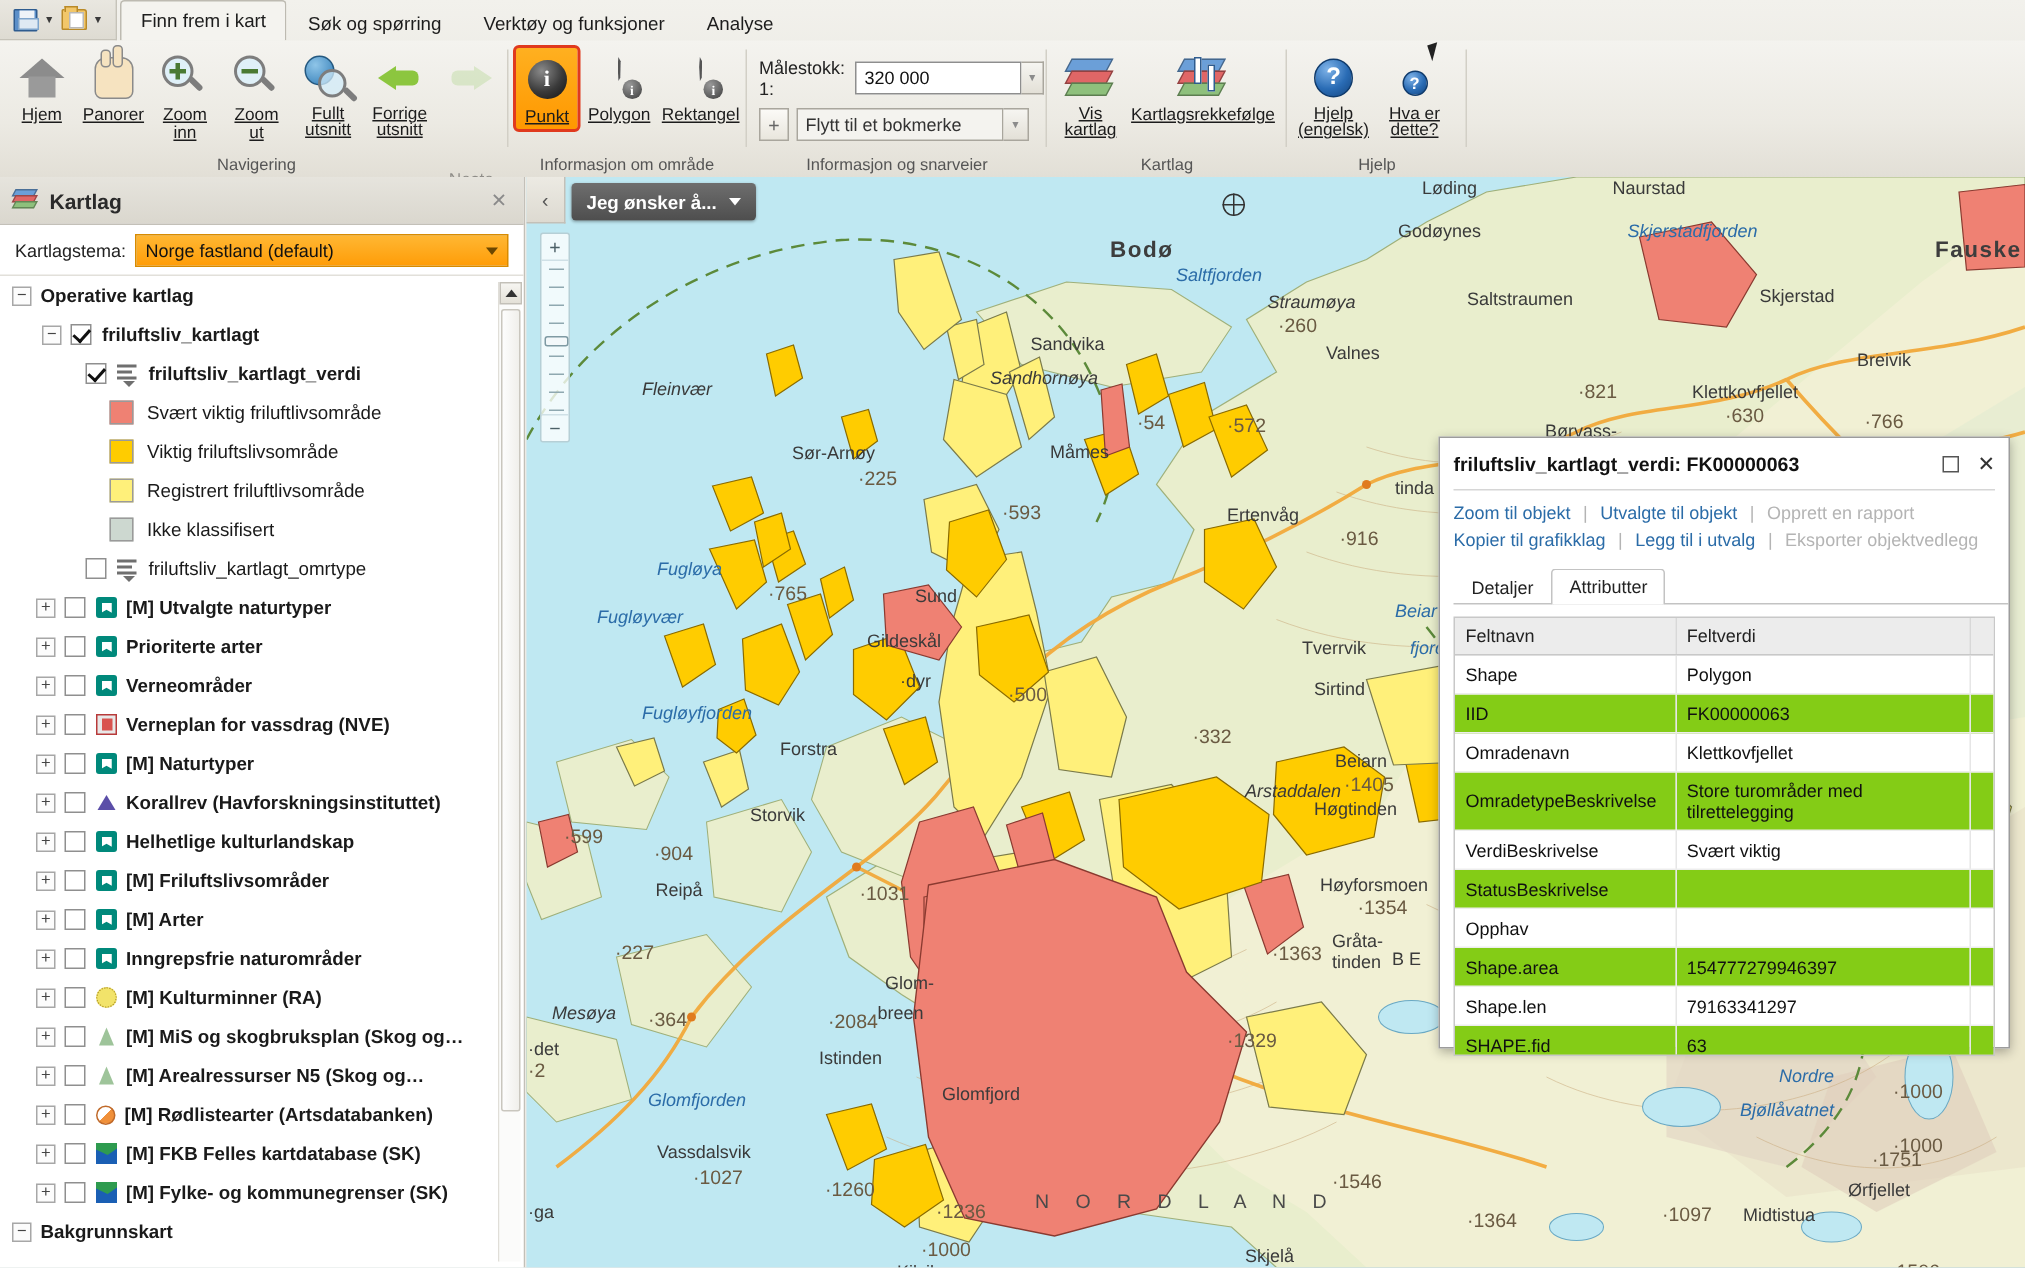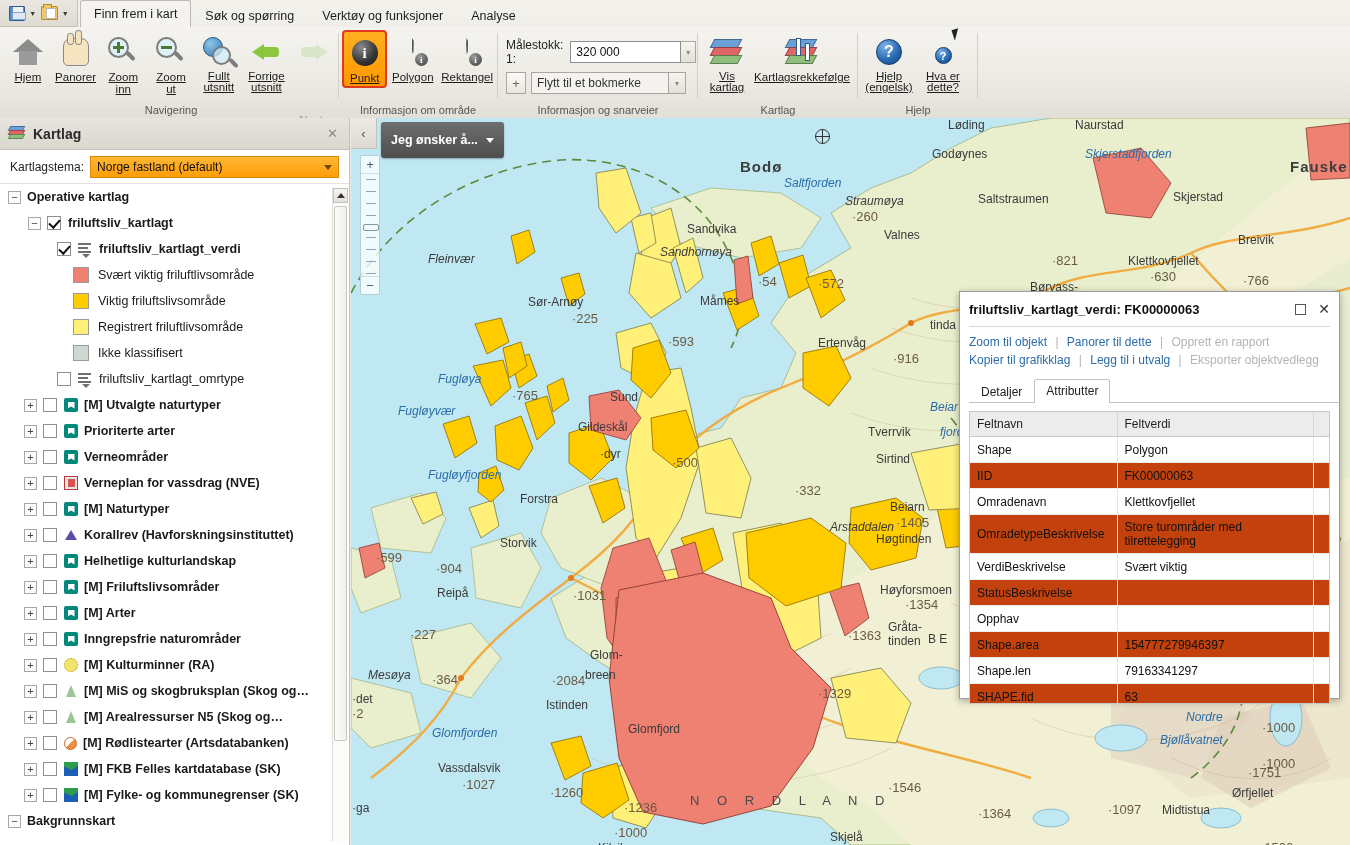--- a/index.html
+++ b/index.html
@@ -205,21 +205,21 @@
      border-right:4px solid transparent;border-bottom:5px solid #333;}
   .sb-scroll .thumb { position:absolute; left:1px; width:13px; top: 18px; height: 535px;
      background: linear-gradient(90deg,#fdfdfd,#f0efeb); border:1px solid #c9c6be; border-radius:2px; cursor:pointer; }
 
   
   .map { position: absolute; left: 351px; top: 118px; width: 999px; height: 727px; overflow: hidden;
      background: #bfe8f2; }
   .map-collapse { position:absolute; left: 351px; top:118px; width: 26px; height: 31px;
      background: linear-gradient(#eceae3,#dddad1); border:1px solid #c3c0b8; border-top:none; border-left:none;
      display:flex; align-items:center; justify-content:center; color:#555; font-size: 13px; cursor:pointer; z-index: 20; }
-  .wish-btn { position: absolute; left: 30px; top: 4px; height: 36px; padding: 0 10px;
+  .wish-btn { position: absolute; left: 30px; top: 4px; height: 25px; padding: 0 10px;
      background: linear-gradient(#6e6e6e,#4e4e4e); color:#fff; font-size:12.5px; font-weight:bold;
      border-radius:3px; display:flex; align-items:center; gap:8px; cursor:pointer; z-index: 20;
      box-shadow: 0 1px 2px rgba(0,0,0,.3); }
   .wish-btn .ca { width:0;height:0;border-left:4px solid transparent;border-right:4px solid transparent;
      border-top:5px solid #fff; }
   .zoomslider { position: absolute; left: 9px; top: 36px; width: 20px; height: 140px;
      background: rgba(255,255,255,.78); border: 1px solid #b6cfd6; border-radius: 2px; z-index: 20; }
   .zs-btn { height: 18px; display:flex; align-items:center; justify-content:center; color:#4b5f66;
      font-size: 13px; cursor:pointer; border-bottom:1px solid #cfe0e6; }
   .zs-btn.bot { border-bottom:none; border-top:1px solid #cfe0e6; position:absolute; bottom:0; left:0; right:0; }
@@ -253,21 +253,21 @@
   .pp-tab { height: 21px; line-height:20px; padding: 0 11px; font-size:12px; color:#222; cursor:pointer;
      border:1px solid transparent; border-bottom:none; border-radius: 3px 3px 0 0; }
   .pp-tab.active { background:#fff; border-color:#c3c3c3; height: 24px; line-height:23px; margin-bottom:-1px; }
   .attr-wrap { margin: 8px 9px 9px; border: 1px solid #c8c8c8; height: 293px; overflow: hidden; }
   table.attr { width: 100%; border-collapse: collapse; font-size: 12px; }
   table.attr th { background: #ececec; text-align: left; font-weight: normal; color:#222;
      padding: 5px 7px; border-bottom: 1px solid #c8c8c8; border-right: 1px solid #d8d8d8; }
   table.attr td { padding: 5px 7px; border-bottom: 1px solid #ededed; color:#111;
      border-right: 1px solid #e6e6e6; height: 26px; }
   table.attr td.k { width: 147px; }
-  table.attr tr.alt td { background: #c2410c; }
+  table.attr tr.alt td { background: #84cc16; }
   table.attr th.last, table.attr td.last { border-right:none; width: 16px; }
 </style>
 </head>
 <body>
 
 <div id="app">
 
   <div class="ribbon">
 
     <div class="qat" style="width:78px;">
@@ -911,21 +911,21 @@
       <span class="pp-title">friluftsliv_kartlagt_verdi: FK00000063</span>
       <span class="pp-max"></span>
       <span class="pp-x">✕</span>
     </div>
     <div class="pp-rule"></div>
 
     <div class="pp-links">
       <div>
         <a>Zoom til objekt</a>
         <span class="sep">|</span>
-        <a>Panorer til dette</a>
+        <a>Utvalgte til objekt</a>
         <span class="sep">|</span>
         <span class="dis">Opprett en rapport</span>
       </div>
       <div>
         <a>Kopier til grafikklag</a>
         <span class="sep">|</span>
         <a>Legg til i utvalg</a>
         <span class="sep">|</span>
         <span class="dis">Eksporter objektvedlegg</span>
       </div>

